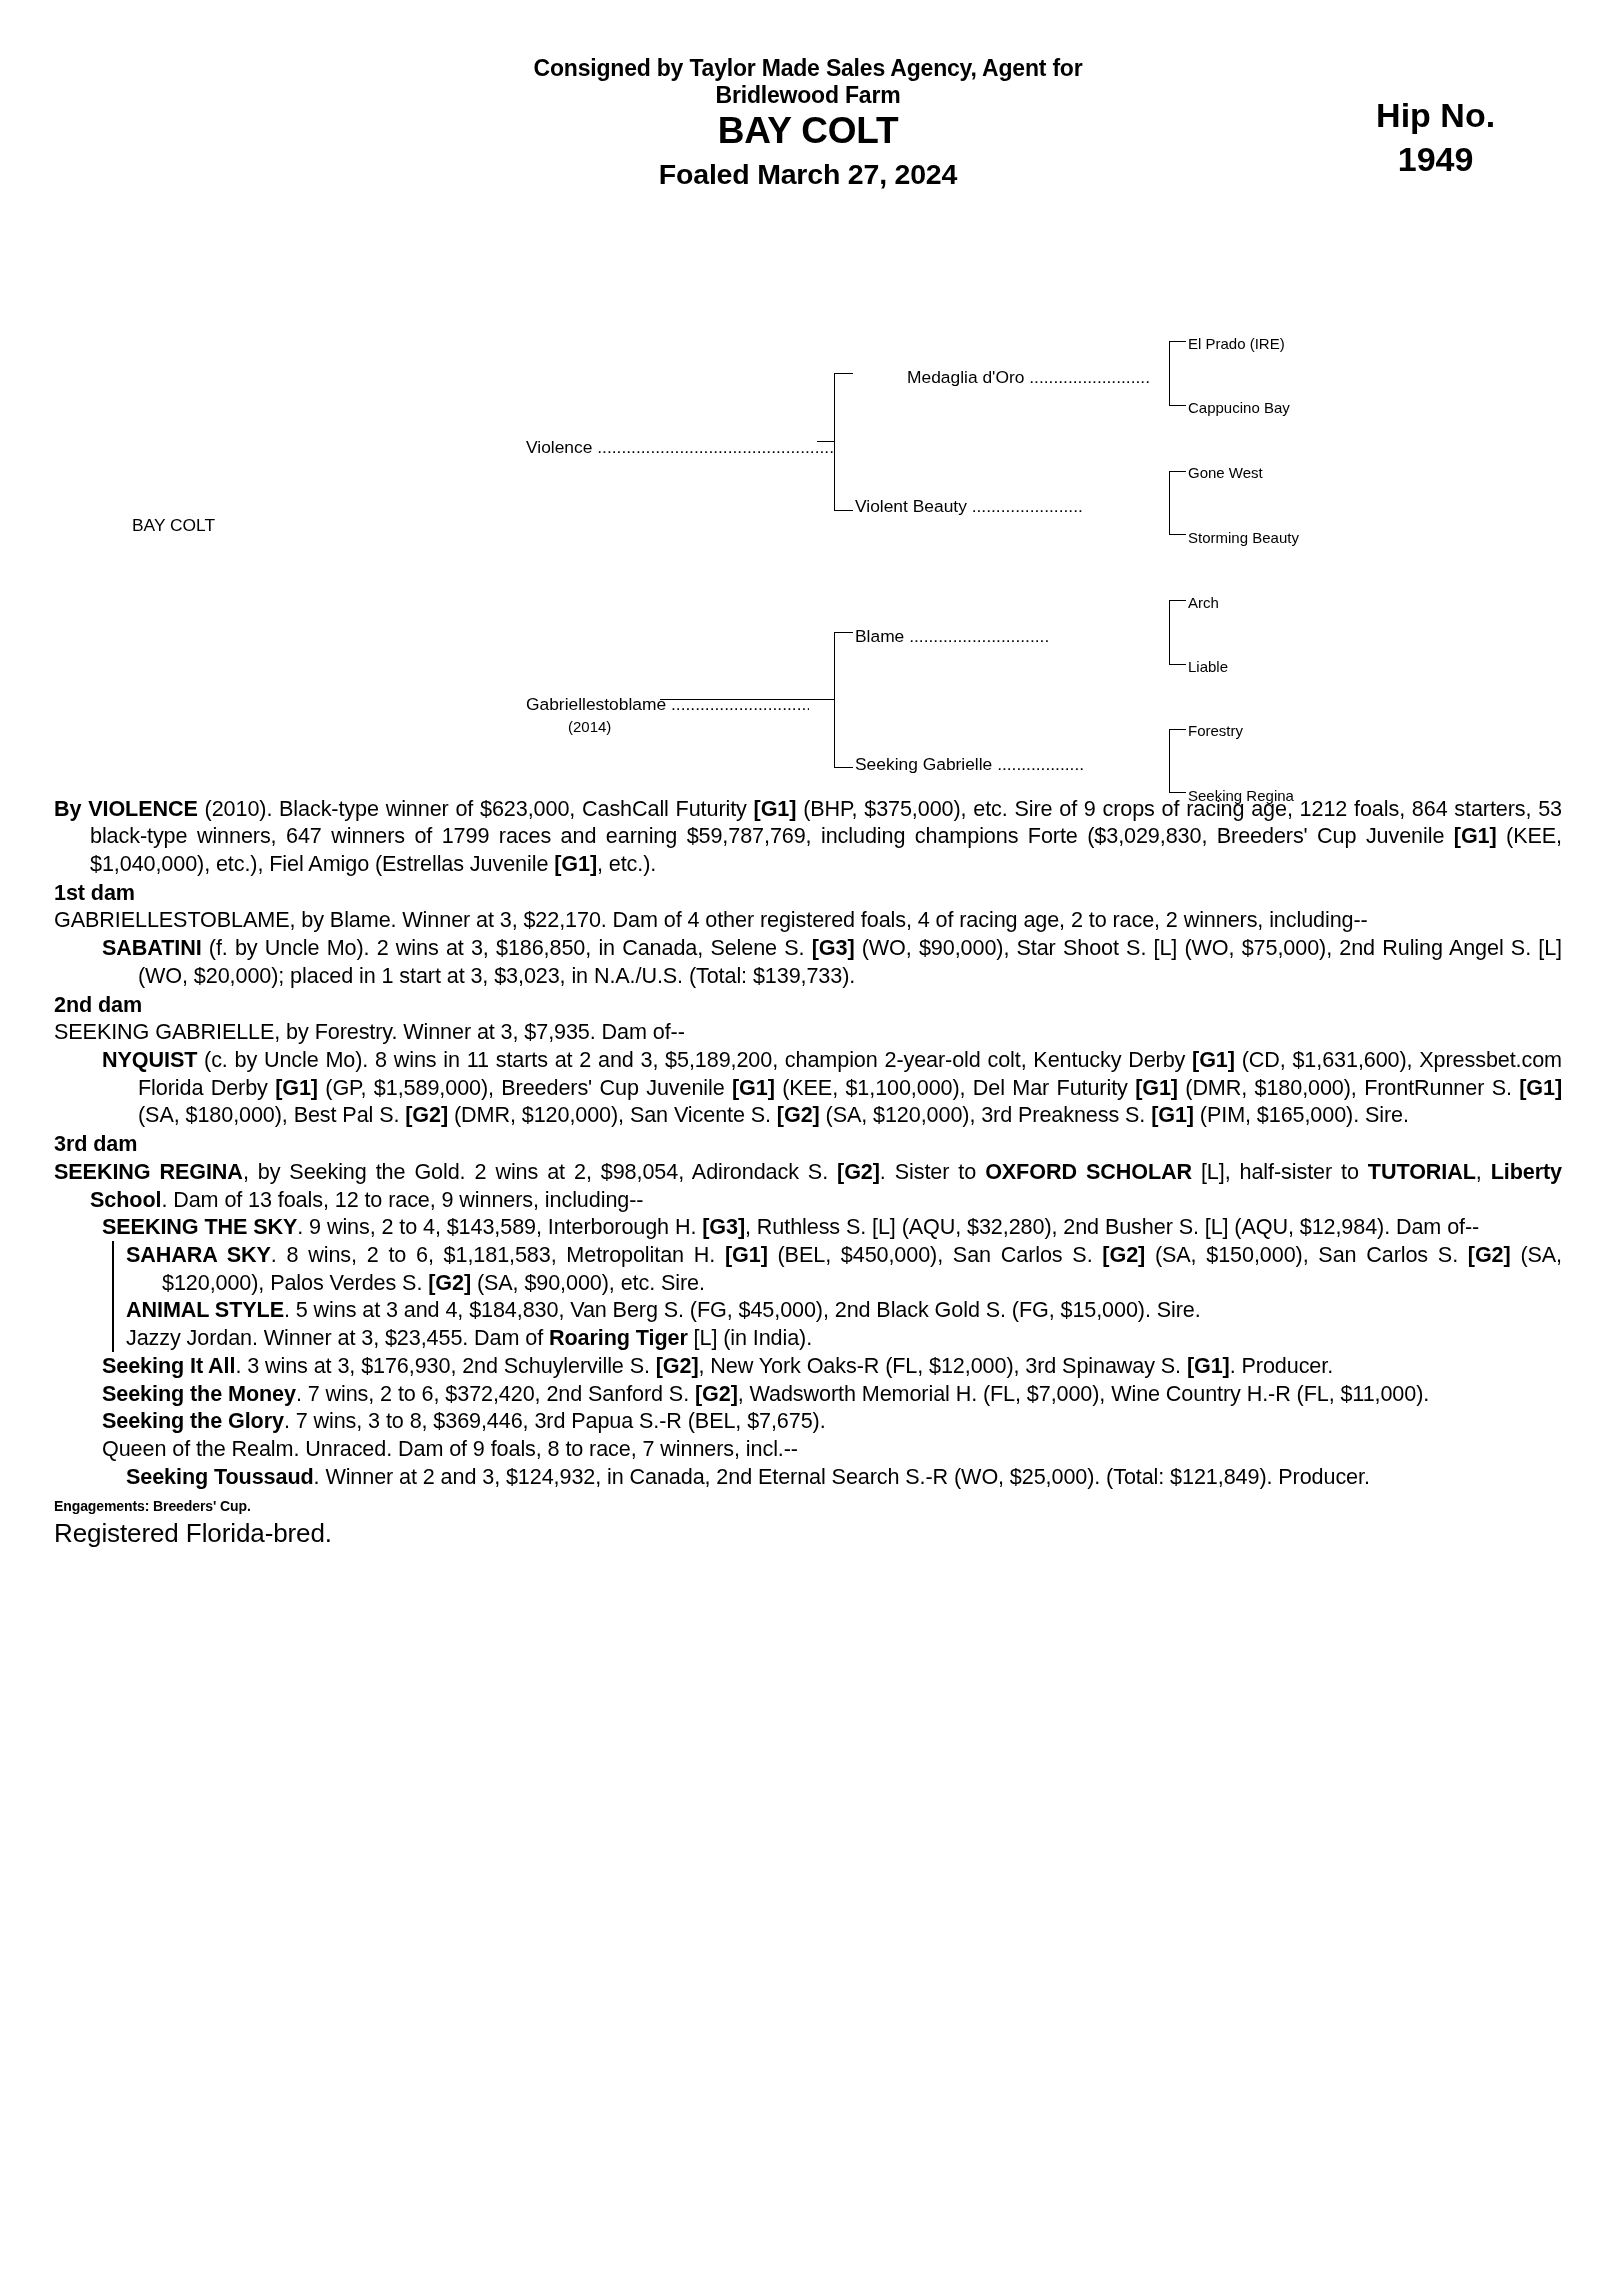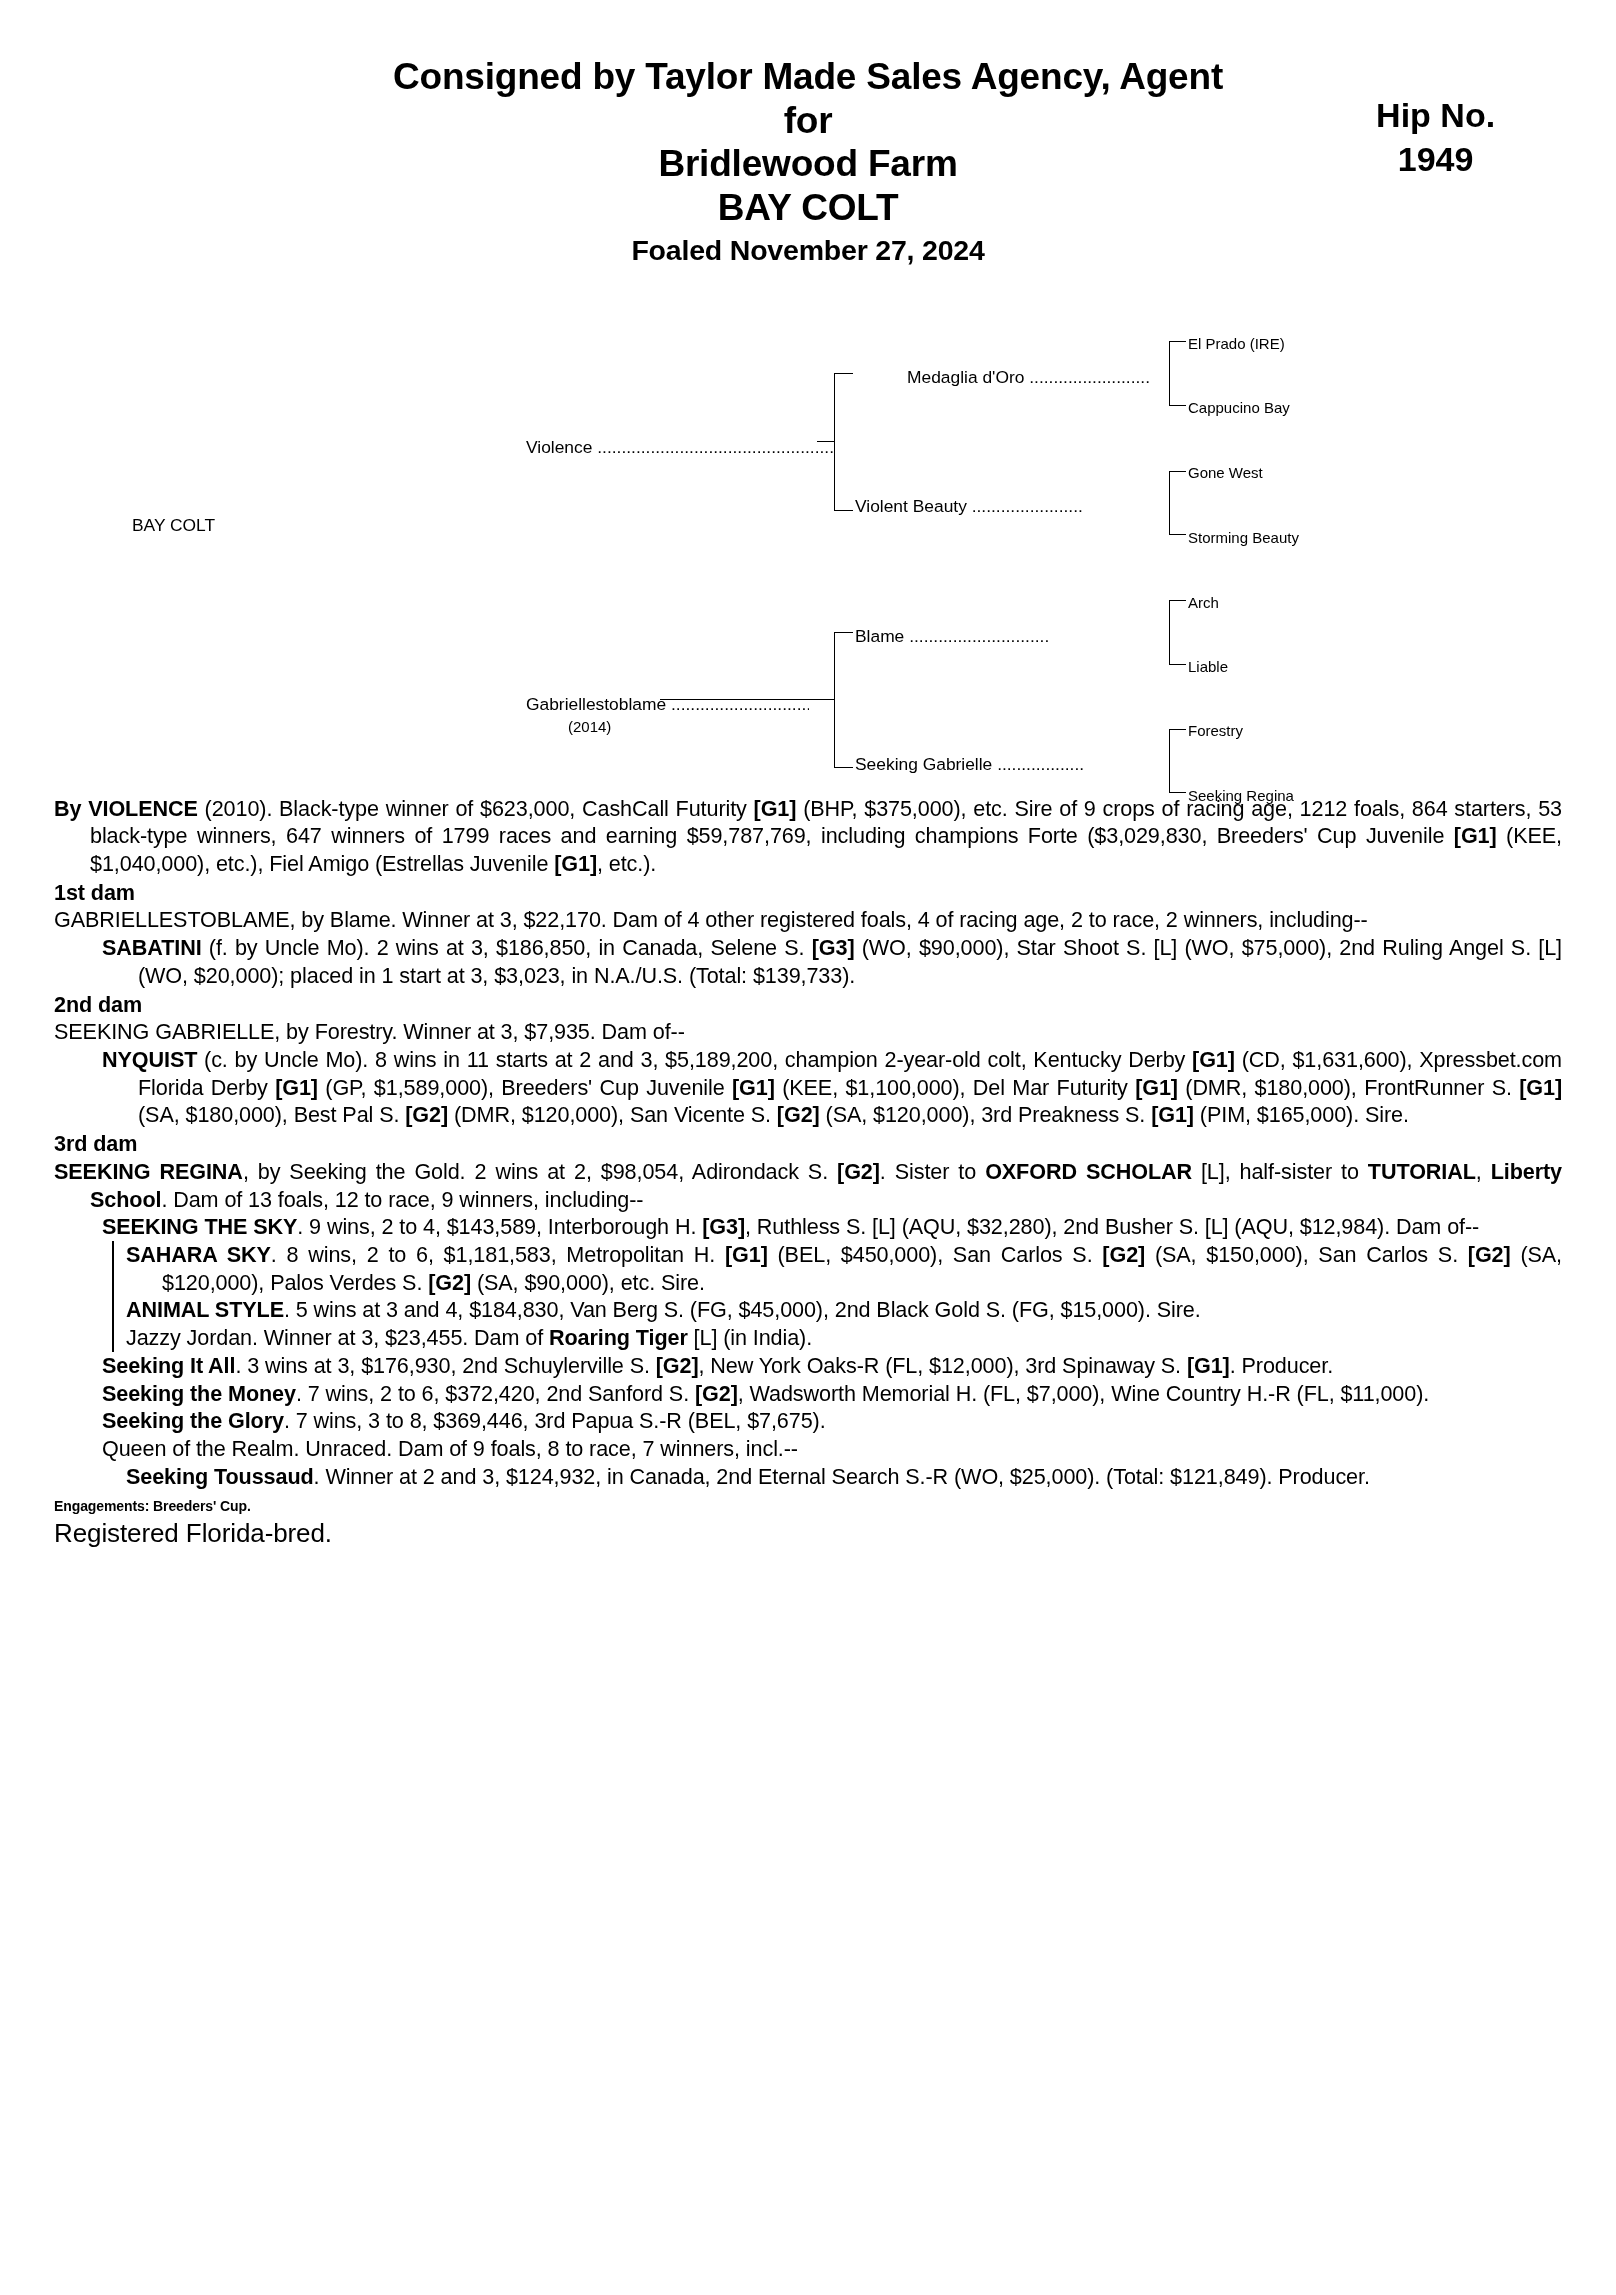--- a/index.html
+++ b/index.html
@@ -22,21 +22,21 @@
   }
 
   
   .header {
     position: relative;
     height: 216px;
   }
   .consignor {
     text-align: center;
     font-weight: bold;
-    font-size: 37px;
+    font-size: 23px;
     line-height: 1.18;
     margin: 0 auto;
     width: 872px;
     letter-spacing: -0.2px;
   }
   .barn-block {
     position: absolute;
     left: 37px;
     top: 39px;
     font-weight: bold;
@@ -149,21 +149,21 @@
 
 <div class="page">
 
   <div class="header">
     <div class="consignor">
       <span>Consigned by Taylor Made Sales Agency, Agent for</span><br>
       <span>Bridlewood Farm</span>
     </div>
     <div class="title-center">
       <div class="bay-colt-title">BAY COLT</div>
-      <div class="foaled">Foaled November 27, 2024</div>
+      <div class="foaled">Foaled March 27, 2024</div>
     </div>
     <div class="hip-block">
       <div>Hip No.</div>
       <div>1949</div>
     </div>
   </div>
 
   <div class="pedigree">
 
     <div class="ped-label" style="left:78px; top:239px;">BAY COLT</div>

